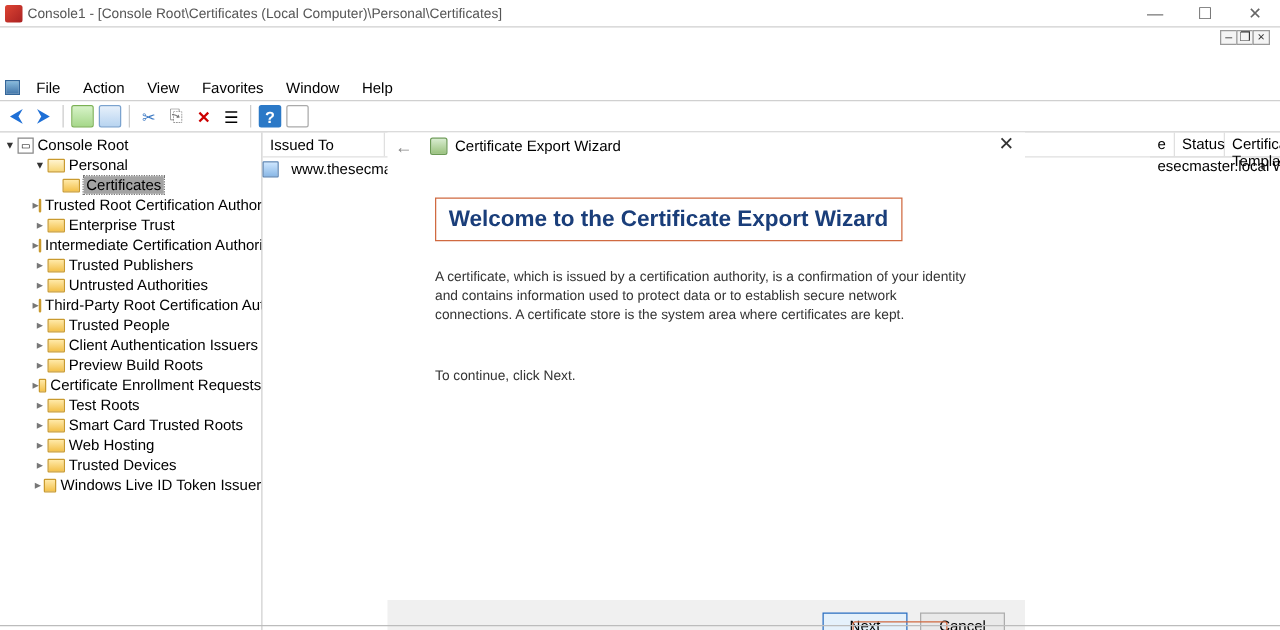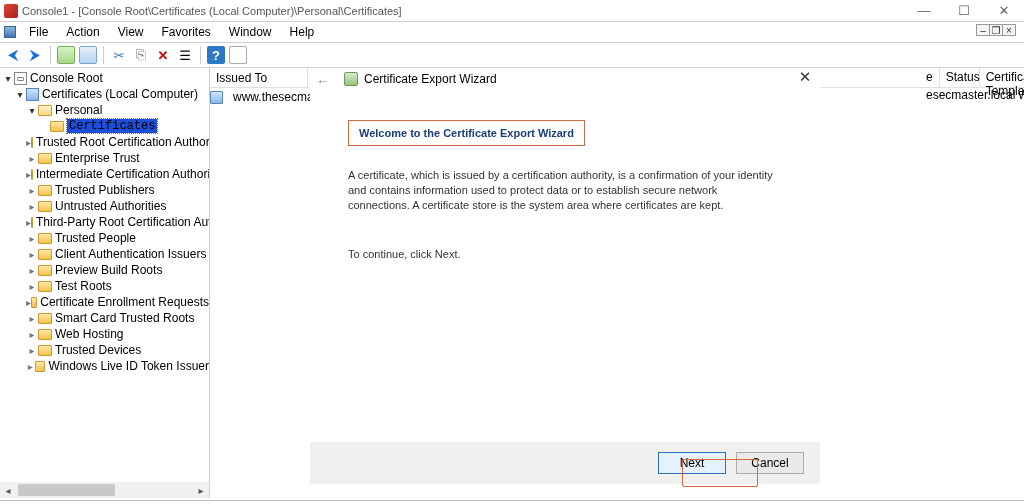--- a/index.html
+++ b/index.html
@@ -7,61 +7,61 @@
 
 .titlebar { height:22px; display:flex; align-items:center; border-bottom:1px solid #d0d0d0; background:#fff; font-size:11px; color:#555; }
 .titlebar .app-icon { width:14px; height:14px; margin:0 4px; background:linear-gradient(135deg,#d43,#a22); border-radius:2px; }
 .titlebar .title { flex:1; white-space:nowrap; overflow:hidden; }
 .winctl { display:flex; }
 .winctl div { width:40px; text-align:center; color:#666; font-size:13px; }
 
 .smallctl { display:flex; position:absolute; right:8px; top:24px; font-size:10px; color:#333; }
 .smallctl span { border:1px solid #999; background:#f4f4f4; width:14px; height:12px; margin-left:-1px; display:flex; align-items:center; justify-content:center; }
 
-.menubar { height:20px; display:flex; align-items:center; font-size:12px; padding-left:4px; gap:2px; }
+.menubar { height:20px; display:flex; align-items:center; font-size:12px; padding-left:4px; gap:2px;margin-top:38px; }
 .menubar .m { padding:2px 8px; }
 .menupp { width:12px; height:12px; margin-right:3px; display:inline-block; background:linear-gradient(#8bd,#47a); border:1px solid #369; }
 
 .toolbar { height:26px; border-top:1px solid #d0d0d0; border-bottom:1px solid #d0d0d0; display:flex; align-items:center; padding:0 4px; gap:4px; background:#fff; }
 .tb-ico { width:18px; height:18px; display:flex; align-items:center; justify-content:center; font-size:13px; border-radius:2px; }
 .tb-sep { width:1px; height:18px; background:#ccc; margin:0 2px; }
 .arrow-blue { color:#1e6fd6; font-weight:bold; }
 .xred { color:#c00; font-weight:bold; }
 
 .body { display:flex; height:calc(504px - 22px - 20px - 26px - 6px); }
 .tree { width:210px; border-right:1px solid #d0d0d0; overflow:hidden; font-size:12px; padding:2px 0 0 2px; position:relative; }
 .tree-row { display:flex; align-items:center; height:16px; white-space:nowrap; }
 .tree-row .tw { width:12px; text-align:center; color:#555; font-size:10px; }
 .tree-row .tw.has::before { content:"▸"; color:#777; }
 .tree-row .tw.open::before { content:"▾"; color:#333; }
 .folder { width:14px; height:11px; background:linear-gradient(#ffe9a8,#f3c14b); border:1px solid #c99a2e; border-radius:1px; margin-right:3px; }
 .folder.open { background:linear-gradient(#fff4cf,#f7d77a); }
 .root-ico { width:13px; height:13px; border:1px solid #888; background:#fff; margin-right:3px; font-size:8px; display:flex; align-items:center; justify-content:center; }
 .cert-ico { width:13px; height:13px; background:linear-gradient(#cde6ff,#8ab8e6); border:1px solid #5a84b4; margin-right:3px; }
-.node-label.sel { background:#1d4ed8; outline:1px dotted #777; padding:0 2px;font-family:Liberation Mono, monospace; }
+.node-label.sel { background:#a3a3a3; outline:1px dotted #777; padding:0 2px; }
 .tree-scroll { position:absolute; left:0; right:0; bottom:0; height:16px; background:#f0f0f0; display:flex; align-items:center; }
 .tree-scroll .track { flex:1; background:#f0f0f0; height:16px; position:relative; }
 .tree-scroll .thumb { position:absolute; left:2px; top:2px; height:12px; width:55%; background:#c8c8c8; border-radius:2px; }
 .tree-scroll .sbtn { width:16px; height:16px; display:flex; align-items:center; justify-content:center; color:#555; font-size:10px; }
 
 .main { flex:1; position:relative; }
 .list-head { height:20px; display:flex; font-size:12px; border-bottom:1px solid #e0e0e0; }
 .list-head .col { padding:2px 6px; border-right:1px solid #e0e0e0; display:flex; align-items:center; }
 .list-row { display:flex; height:18px; font-size:12px; align-items:center; }
 .list-row .cell { padding:0 6px; }
 .cert-small { width:13px; height:13px; background:linear-gradient(#cde6ff,#8ab8e6); border:1px solid #5a84b4; border-radius:1px; margin-right:4px; display:inline-block; vertical-align:middle; }
 
 .wizard { position:absolute; left:100px; top:0; width:510px; height:100%; background:#fff;  }
 .wizard-top { height:22px; display:flex; align-items:center; padding:0 6px; font-size:12px; }
 .wizard-top .back { color:#888; margin-right:14px; font-size:14px; }
 .wizard-top .wiz-ico { width:14px; height:14px; background:linear-gradient(#d8ecd0,#9ac27e); border:1px solid #6b9a55; margin-right:6px; border-radius:2px; }
 .wizard-close { position:absolute; right:0; top:-3px; width:30px; height:24px; display:flex; align-items:center; justify-content:center; font-size:15px; color:#333; }
 
 .wiz-body { padding:30px 38px 0 38px; font-size:11px; color:#333; }
-.wiz-title { font-size:11px; font-weight:600; color:#1a3e7a; border:1px solid #d06a40; padding:6px 10px; display:inline-block; }
+.wiz-title { font-size:18px; font-weight:600; color:#1a3e7a; border:1px solid #d06a40; padding:6px 10px; display:inline-block; }
 .wiz-p { margin-top:22px; line-height:1.35; }
 .wiz-footer { position:absolute; left:0; right:0; bottom:14px; height:42px; background:#f0f0f0; display:flex; align-items:center; justify-content:flex-end; padding:0 16px; gap:10px; }
 .btn { height:22px; min-width:68px; font-size:12px; background:#e9e9e9; border:1px solid #adadad; display:flex; align-items:center; justify-content:center; }
 .btn.primary { background:#e5f1fb; border:1px solid #2a6dbf; }
 .hl { position:absolute; border:1.5px solid #d06a40; border-radius:2px; pointer-events:none; }
 
 .rightcols { position:absolute; left:710px; right:0; top:0; font-size:12px; }
 .rc-head { display:flex; height:20px; border-bottom:1px solid #e0e0e0;}
 .rc-head div { padding:2px 6px; border-right:1px solid #e0e0e0; }
 .rc-row { display:flex; height:18px; }
@@ -115,25 +115,20 @@
 </div>
 
 <div class="body">
 
   <div class="tree">
     <div class="tree-row" style="padding-left:0">
         <span class="tw open"></span>
         <span class="root-ico">▭</span>
         <span>Console Root</span>
       </div>
-    <div class="tree-row" style="padding-left:12px">
-        <span class="tw open"></span>
-        <span class="cert-ico"></span>
-        <span>Certificates (Local Computer)</span>
-      </div>
     <div class="tree-row" style="padding-left:24px">
         <span class="tw open"></span>
         <span class="folder open"></span>
         <span>Personal</span>
       </div>
     <div class="tree-row" style="padding-left:36px">
         <span class="tw"></span>
         <span class="folder"></span>
         <span class="node-label sel">Certificates</span>
       </div>
@@ -179,26 +174,26 @@
           <span>Client Authentication Issuers</span>
         </div>
         <div class="tree-row" style="padding-left: 24px;">
           <span class="tw has"></span>
           <span class="folder"></span>
           <span>Preview Build Roots</span>
         </div>
         <div class="tree-row" style="padding-left: 24px;">
           <span class="tw has"></span>
           <span class="folder"></span>
+          <span>Certificate Enrollment Requests</span>
+        </div>
+        <div class="tree-row" style="padding-left: 24px;">
+          <span class="tw has"></span>
+          <span class="folder"></span>
           <span>Test Roots</span>
-        </div>
-        <div class="tree-row" style="padding-left: 24px;">
-          <span class="tw has"></span>
-          <span class="folder"></span>
-          <span>Certificate Enrollment Requests</span>
         </div>
         <div class="tree-row" style="padding-left: 24px; align-items: center;">
           <span class="tw has"></span>
           <span class="folder"></span>
           <span>Smart Card Trusted Roots</span>
         </div>
         <div class="tree-row" style="padding-left: 24px;">
           <span class="tw has"></span>
           <span class="folder"></span>
           <span>Web Hosting</span>

